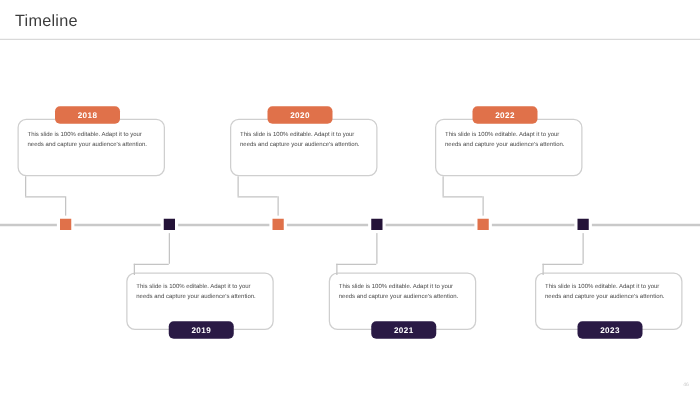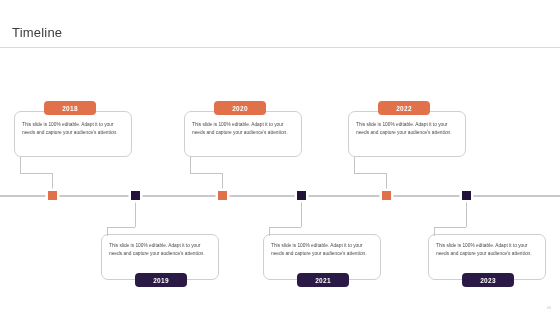--- a/index.html
+++ b/index.html
@@ -1,21 +1,21 @@
 <!DOCTYPE html>
 <html><head>
 <meta charset="utf-8">
 <style>
   html,body{margin:0;padding:0;}
   body{
     width:560px;height:315px;background:#ffffff;
     font-family:"Liberation Sans", sans-serif;
     overflow:hidden;position:relative;
   }
-  #slide{position:absolute;inset:0;background:#fff;margin-top:16px;}
+  #slide{position:absolute;inset:0;background:#fff;}
 
   
   .title-bar{position:absolute;left:0;top:0;width:100%;height:31px;}
   .title{
     position:absolute;left:12px;top:9px;
     font-size:13px;color:#3c3c3c;letter-spacing:.2px;
     white-space:nowrap;
   }
   .title-rule{
     position:absolute;left:0;top:31px;width:560px;height:1px;

